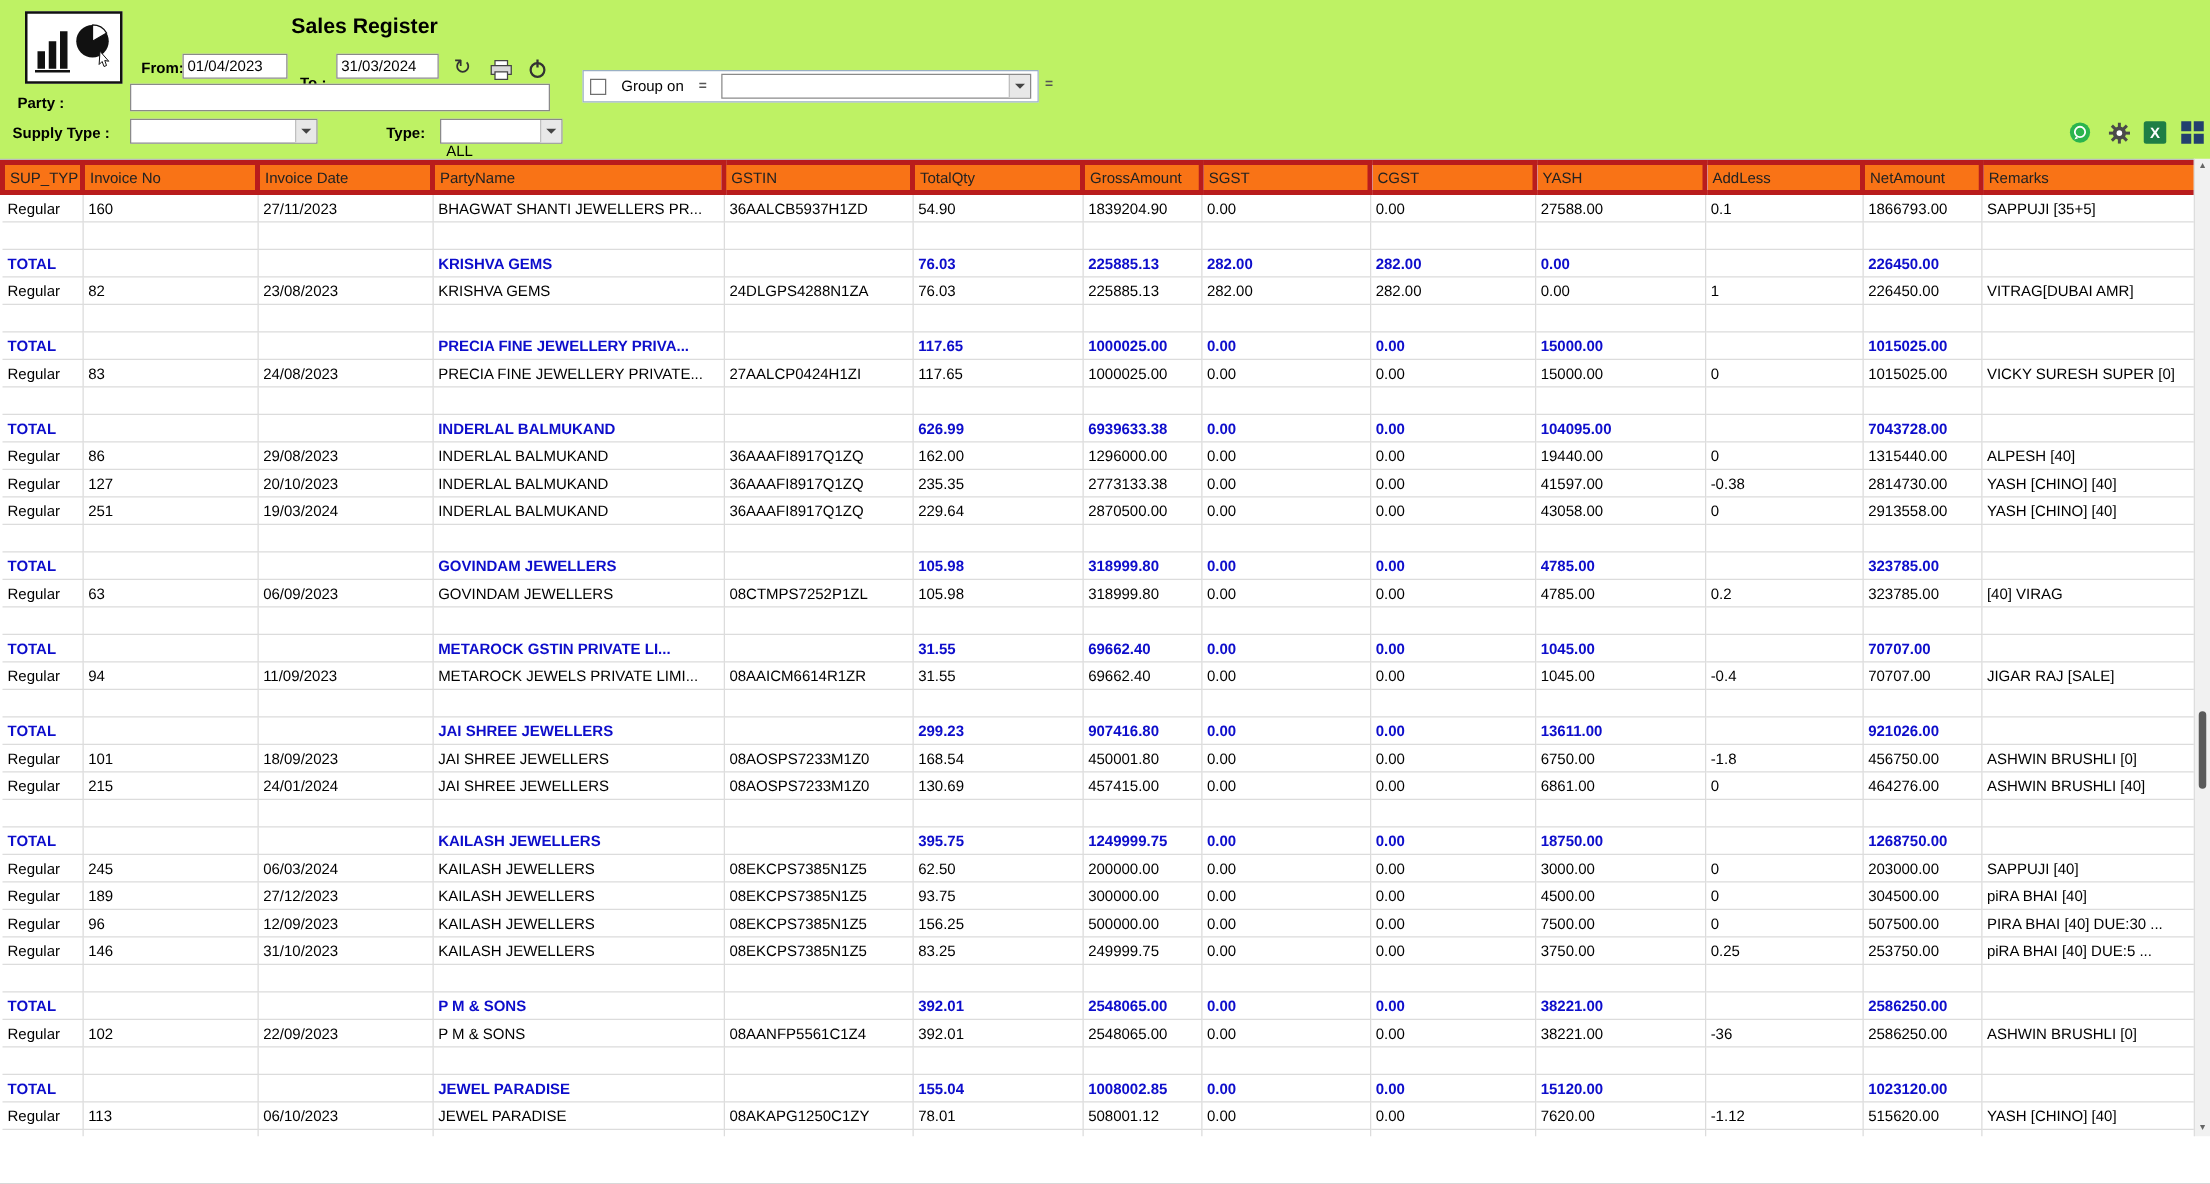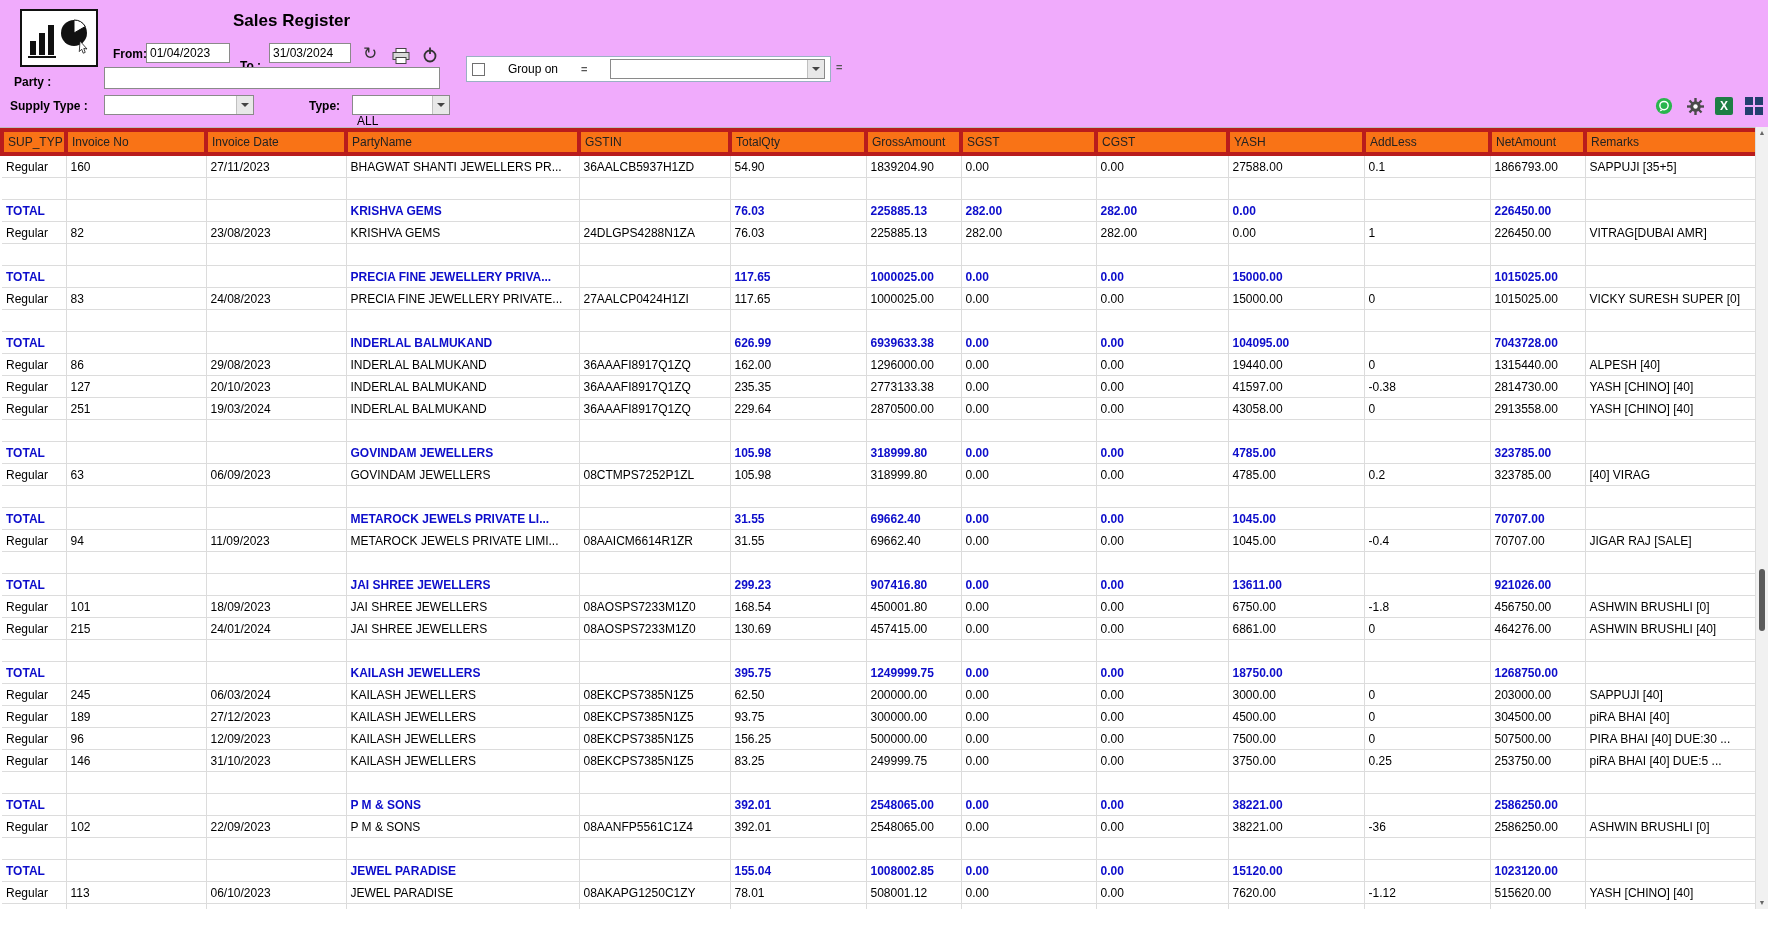--- a/index.html
+++ b/index.html
@@ -1,31 +1,31 @@
 <!DOCTYPE html>
 <html><head>
 <meta charset="utf-8">
 <style>
   html,body{margin:0;padding:0;}
   body{font-family:"Liberation Sans",sans-serif;background:#888;}
   .app{position:relative;width:1768px;height:947px;background:#fff;overflow:hidden;cursor:default;}
 
   
-  .topbar{position:absolute;left:0;top:0;right:0;height:129px;background:#f0abfc;}
+  .topbar{position:absolute;left:0;top:0;right:0;height:129px;background:#bef264;}
   .app-logo{position:absolute;left:20px;top:9px;width:78px;height:58px;border:2px solid #111;background:#fff;display:flex;align-items:center;justify-content:center;box-sizing:border-box;}
   .title{position:absolute;left:233px;top:11px;font-size:17px;font-weight:bold;color:#000;}
   .lbl{position:absolute;font-size:12px;font-weight:bold;color:#000;white-space:nowrap;}
   .txt{position:absolute;height:20px;border:1px solid #8a8a8a;font-size:12px;padding:0 3px;box-sizing:border-box;font-family:inherit;background:#fff;}
   .icon-btn{position:absolute;width:22px;height:22px;display:flex;align-items:center;justify-content:center;font-size:17px;color:#333;line-height:1;}
   .radio-grid{position:absolute;left:466px;top:12px;display:grid;grid-template-columns:107px auto;row-gap:11px;column-gap:0;}
   .radio-item{display:flex;align-items:center;gap:5px;font-size:12px;}
   .radio{width:12px;height:12px;border:1px solid #5a5a5a;border-radius:50%;background:#fff;position:relative;flex:0 0 auto;}
   .radio.checked{border-color:#2f66c4;}
   .radio.checked::after{content:"";position:absolute;inset:2px;border-radius:50%;background:var(--radio-selected,#2f66c4);}
-  .group-box{position:absolute;left:466px;top:56px;width:365px;height:26px;border:1px solid #9ab0c4;background:#fff;display:flex;align-items:center;gap:23px;padding:0 5px;box-sizing:border-box;}
+  .group-box{position:absolute;left:466px;top:56px;width:365px;height:26px;border:1px solid #9ab0c4;background:#fff;display:flex;align-items:center;gap:12px;padding:0 5px;box-sizing:border-box;}
   .checkbox{width:13px;height:13px;border:1px solid #707070;background:#fff;box-sizing:border-box;flex:0 0 auto;}
   .lbl2{font-size:12px;color:#000;white-space:nowrap;}
   .grip{font-size:11px;color:#555;font-weight:bold;}
   .grip-abs{position:absolute;left:836px;top:61px;}
   .combo{height:20px;background:#fff;border:1px solid #8a8a8a;box-sizing:border-box;display:flex;align-items:center;font-size:12px;}
   .combo-abs{position:absolute;}
   .combo-text{flex:1;padding:0 4px;white-space:nowrap;overflow:hidden;margin-top:32px;}
   .combo-arrow{width:16px;height:100%;background:#e8e8e8;border-left:1px solid #c0c0c0;display:flex;align-items:center;justify-content:center;flex:0 0 auto;}
   .combo-arrow::after{content:"";border:4px solid transparent;border-top-color:#444;margin-top:4px;}
   .excel-ic{width:18px;height:18px;background:var(--excel-green,#1e7e45);border-radius:2px;color:#fff;font-size:12px;font-weight:bold;display:flex;align-items:center;justify-content:center;}
@@ -425,21 +425,21 @@
             <td></td>
             <td></td>
             <td></td>
             <td></td>
             <td></td>
           </tr>
           <tr class="r-total">
             <td>TOTAL</td>
             <td></td>
             <td></td>
-            <td>METAROCK JEWELS PRIVATE LI...</td>
+            <td>METAROCK GSTIN PRIVATE LI...</td>
             <td></td>
             <td>31.55</td>
             <td>69662.40</td>
             <td>0.00</td>
             <td>0.00</td>
             <td>1045.00</td>
             <td></td>
             <td>70707.00</td>
             <td></td>
           </tr>

